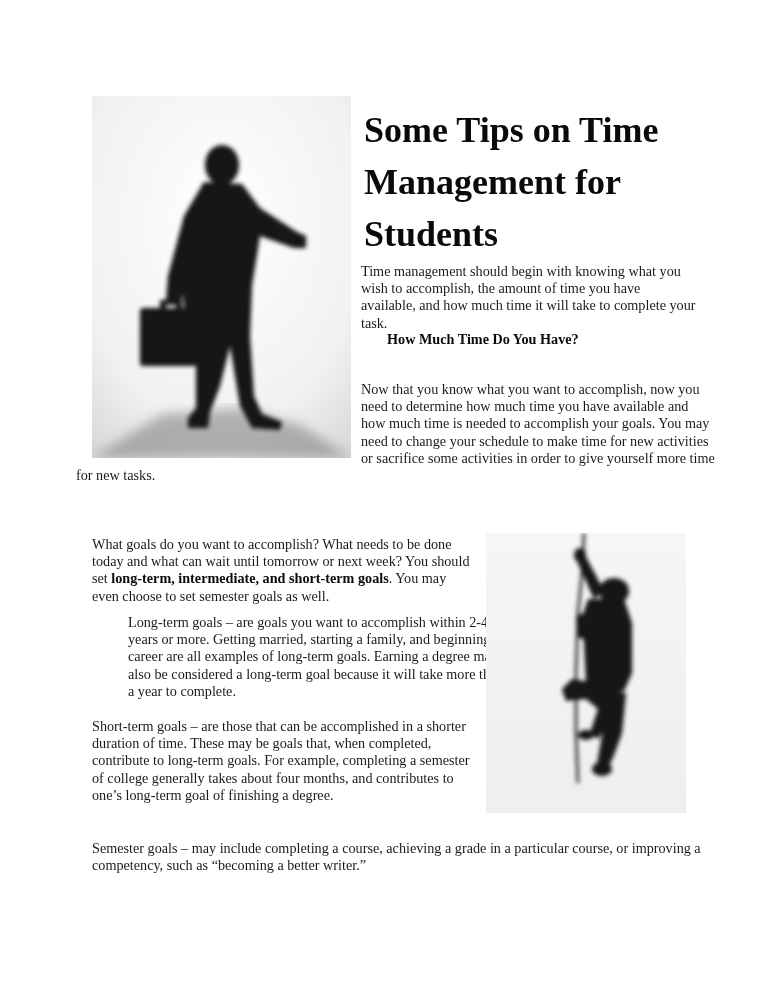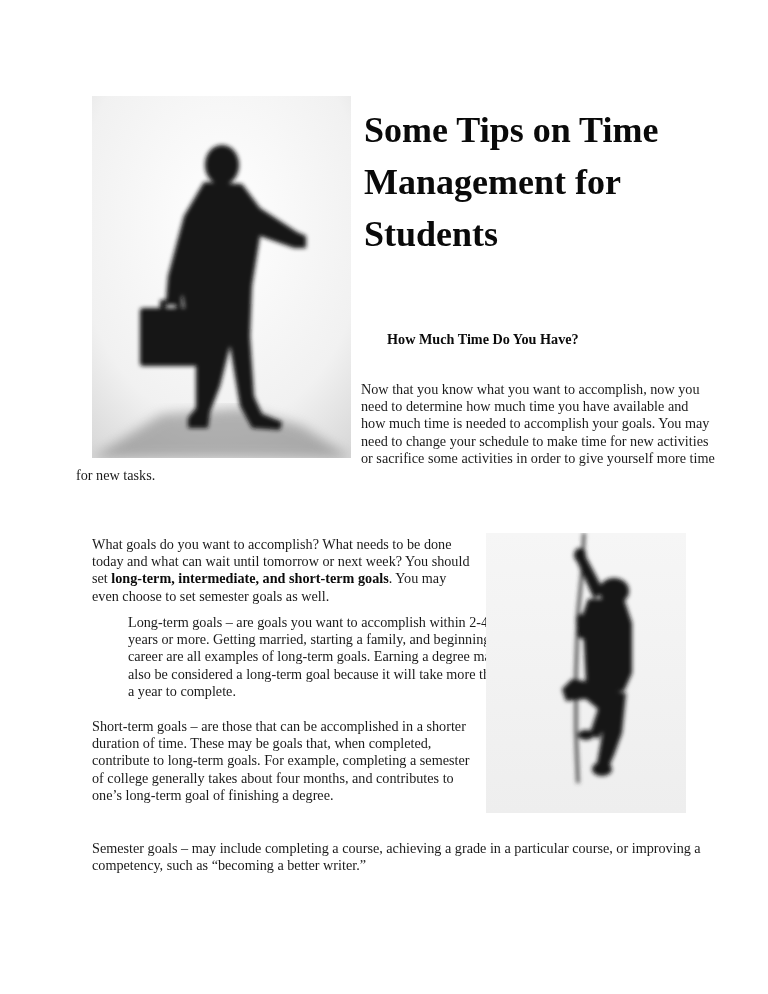--- a/index.html
+++ b/index.html
@@ -46,20 +46,21 @@
         <path d="M92 120 L76 180 L74 205 L88 208 L96 180 Z"></path>
 
         <rect x="48" y="212" width="64" height="58" rx="3"></rect>
         <path d="M68 204 L90 204 L90 214 L84 214 L84 209 L74 209 L74 214 L68 214 Z"></path>
       </g>
     </svg>
   </div>
 
   <h1 class="title">Some Tips on Time Management for Students</h1>
 
+  <p class="p" style="left:361px; top:263px; width:336px;">Time management should begin with knowing what you wish to accomplish, the amount of time you have available, and how much time it will take to complete your task.</p>
 
   <h2 class="h" style="left:361px; top:331px; width:336px;margin-left:26px;">How Much Time Do You Have?</h2>
 
   <p class="p" style="left:76px; top:381px; width:640px; text-indent:0;">
     <span style="float:left; width:285px; height:86px;"></span>
     <span>Now that you know what you want to accomplish, now you need to determine how much time you have available and how much time is needed to accomplish your goals. You may need to change your schedule to make time for new activities or sacrifice some activities in order to give yourself more time for new tasks.</span>
   </p>
 
 
   <p class="p" style="left:92px; top:536px; width:382px;">

